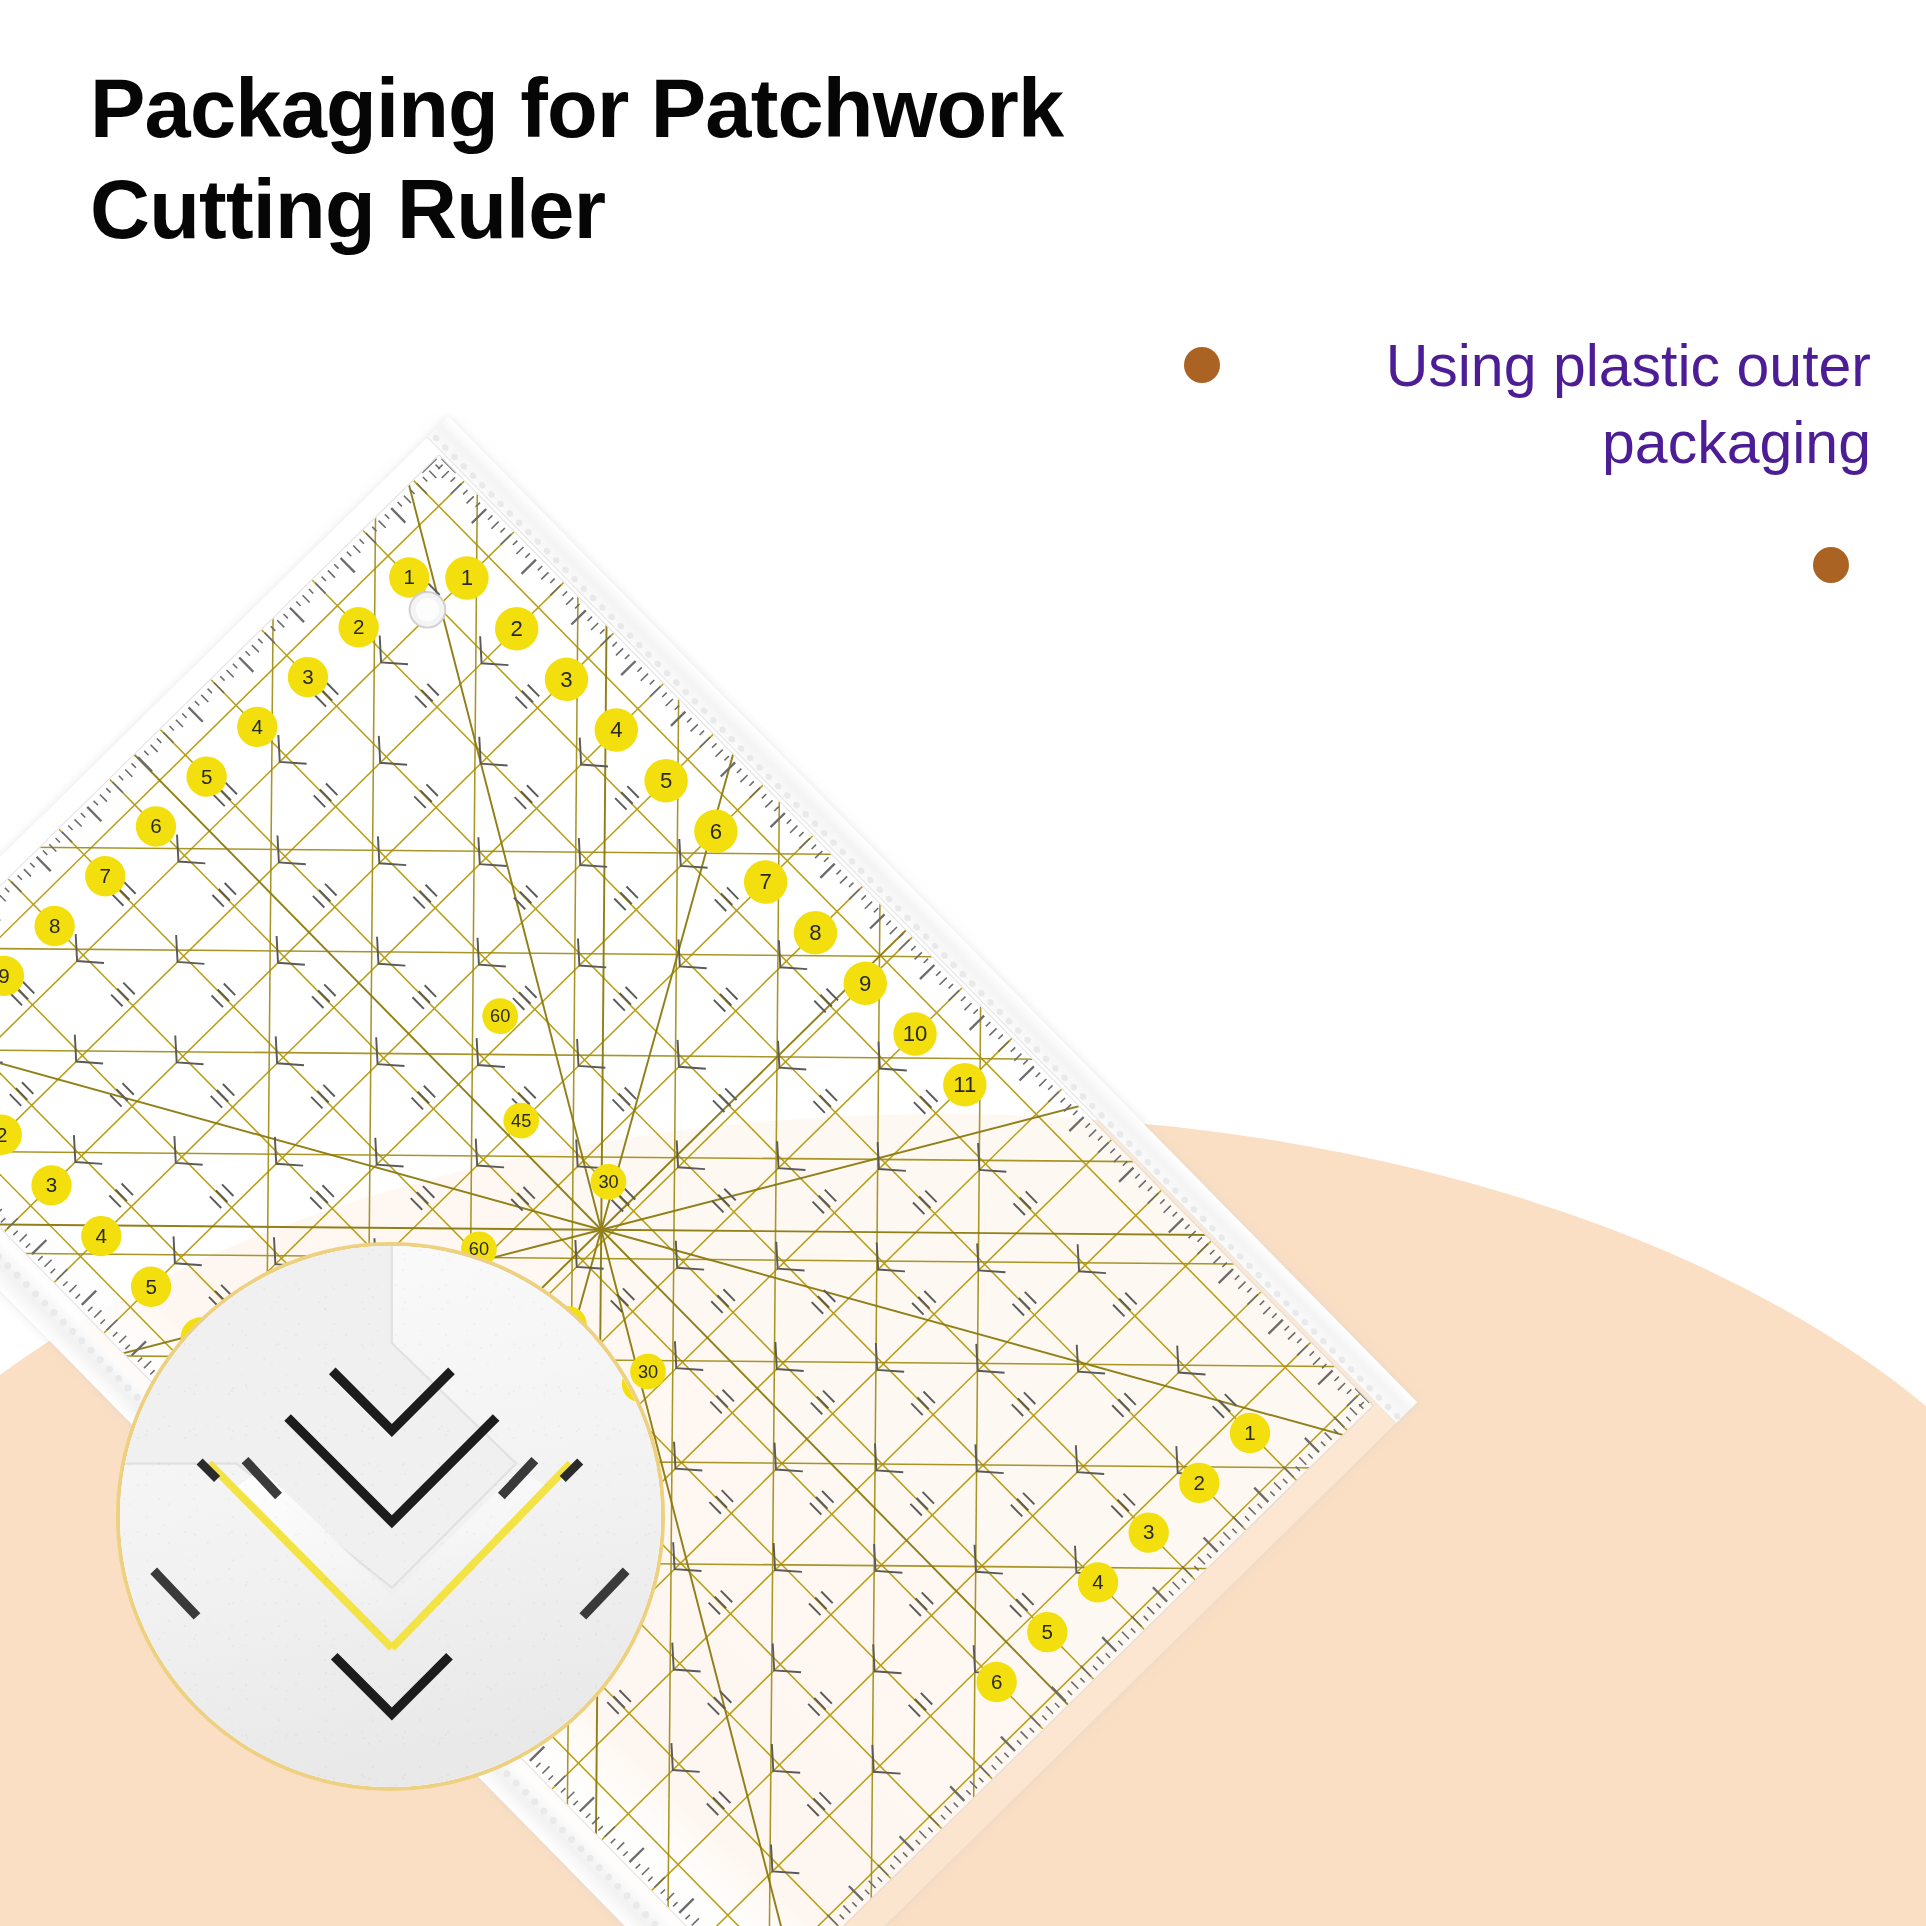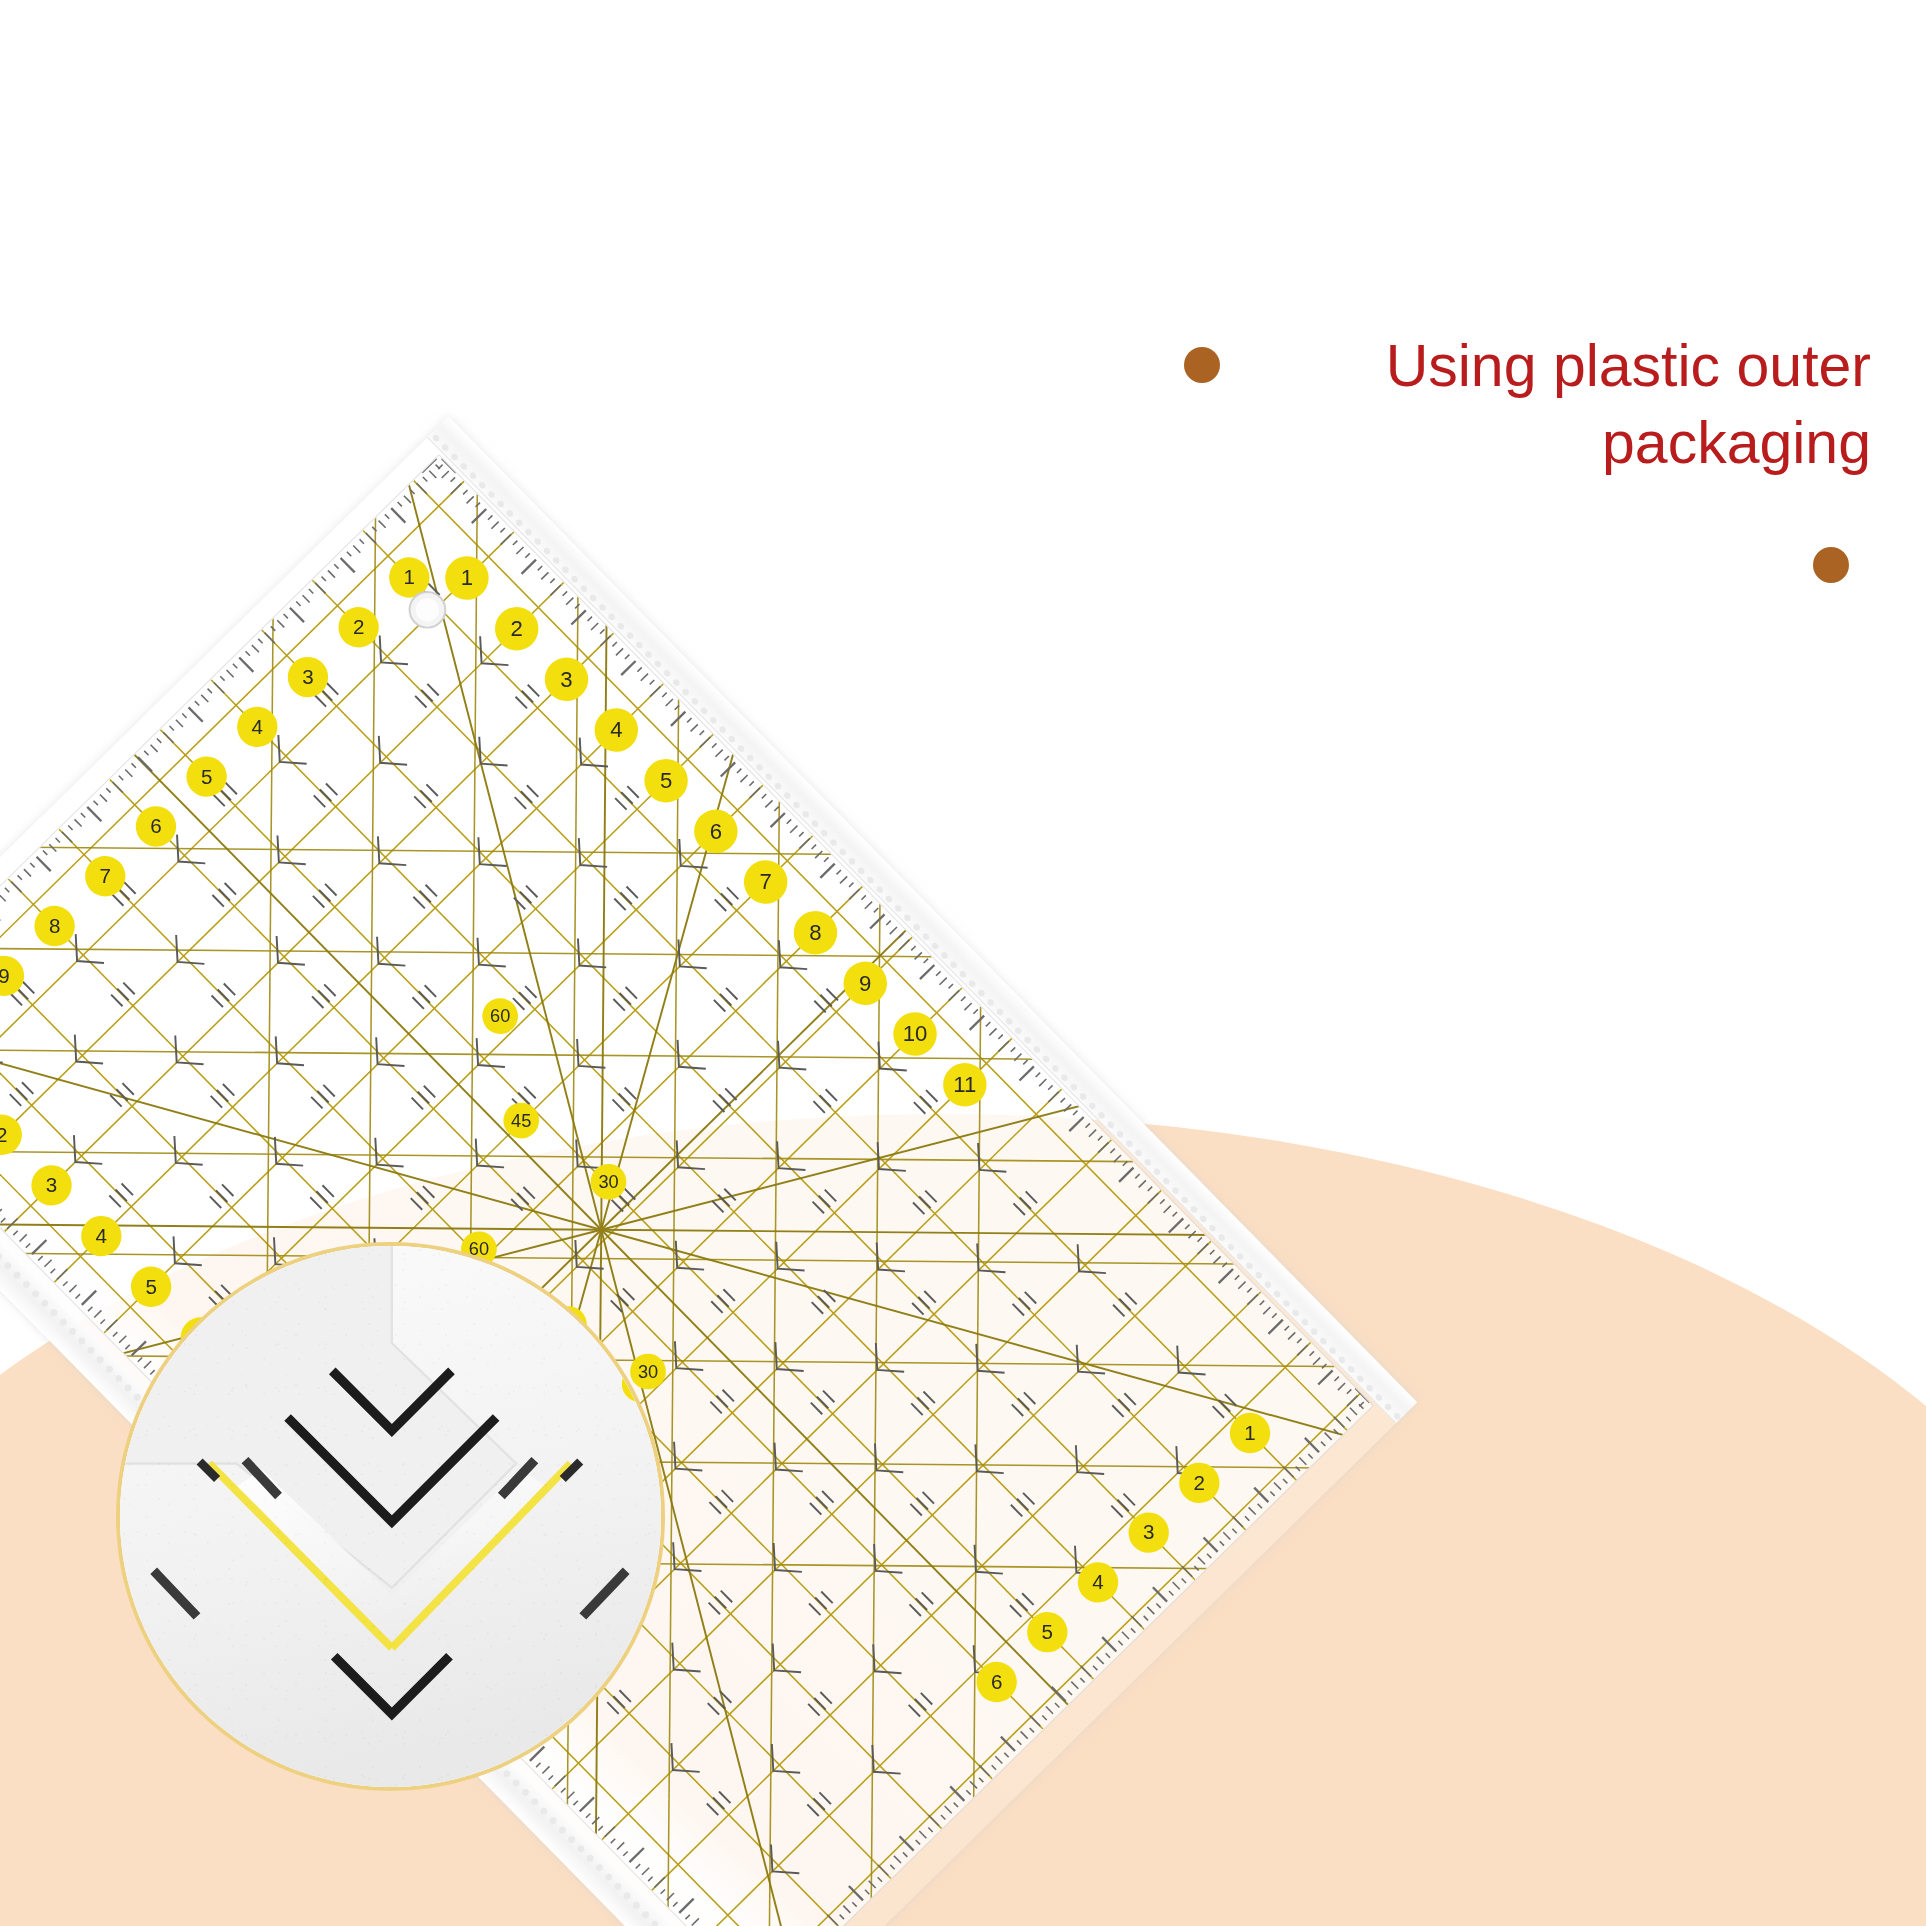--- a/index.html
+++ b/index.html
@@ -67,21 +67,21 @@
   .bullet-dot {
     flex: 0 0 auto;
     width: 36px;
     height: 36px;
     border-radius: 50%;
     background: #AA6322;
     margin-top: 18.6px;
     margin-right: 22px;
   }
   .bullet-text {
-    color: #b91c1c;
+    color: #4c1d95;
     font-size: 59px;
     line-height: 1.30;
     font-weight: 400;
     text-align: right;
     max-width: 629px;
   }
 
   
   .ruler-stage {
     position: absolute;
@@ -1311,20 +1311,24 @@
           <line x1="1160" y1="20" x2="1420" y2="250"></line>
           <line x1="1210" y1="-40" x2="1460" y2="180"></line>
         </g>
         <circle cx="1338" cy="355" r="46" fill="#F2DF0D"></circle>
         <text x="1338" y="373" text-anchor="middle" font-family="'Liberation Sans',sans-serif" font-size="52" fill="#2a2a2a" transform="rotate(-45 1338 355)">6</text>
       </g>
     </svg>
     <div class="felt-speckle"></div>
   </div>
 
+  <div class="headline">
+    <span class="hl-line">Packaging for Patchwork</span>
+    <span class="hl-line">Cutting Ruler</span>
+  </div>
 
   <div class="bullets">
     <div class="bullet-row">
       <span class="bullet-dot"></span>
       <span class="bullet-text">Using plastic outer packaging</span>
     </div>
     <div class="bullet-row">
       <span class="bullet-dot"></span>
     </div>
   </div>

